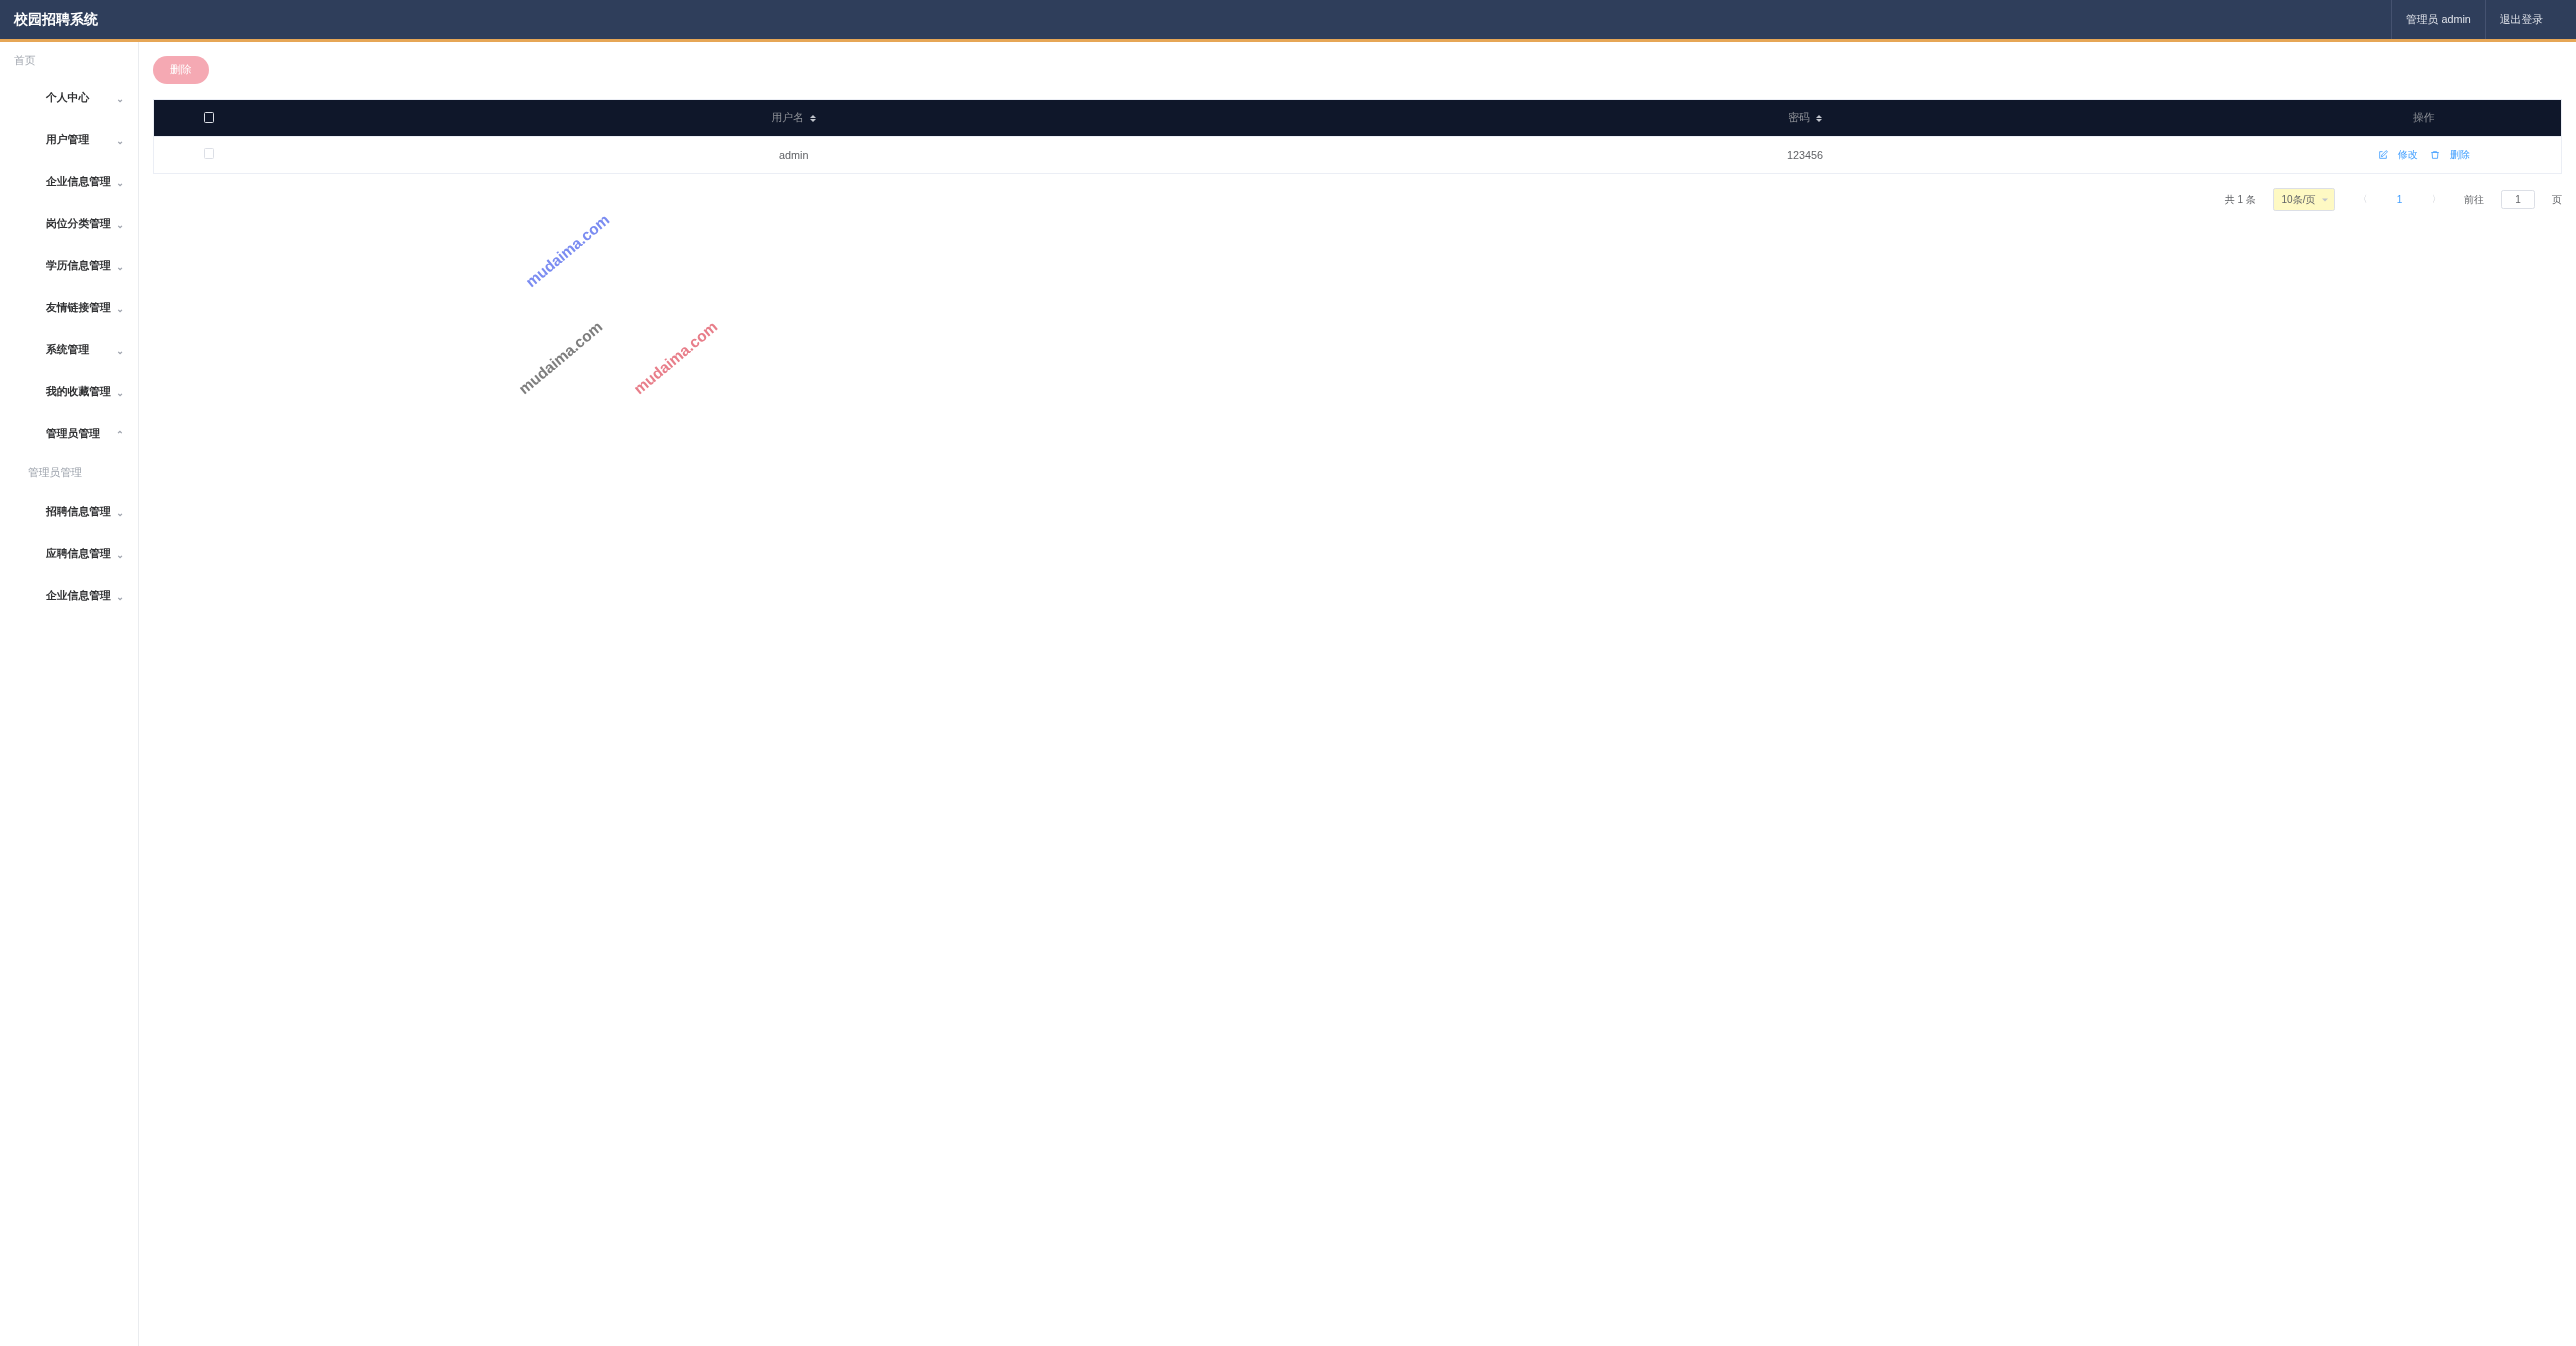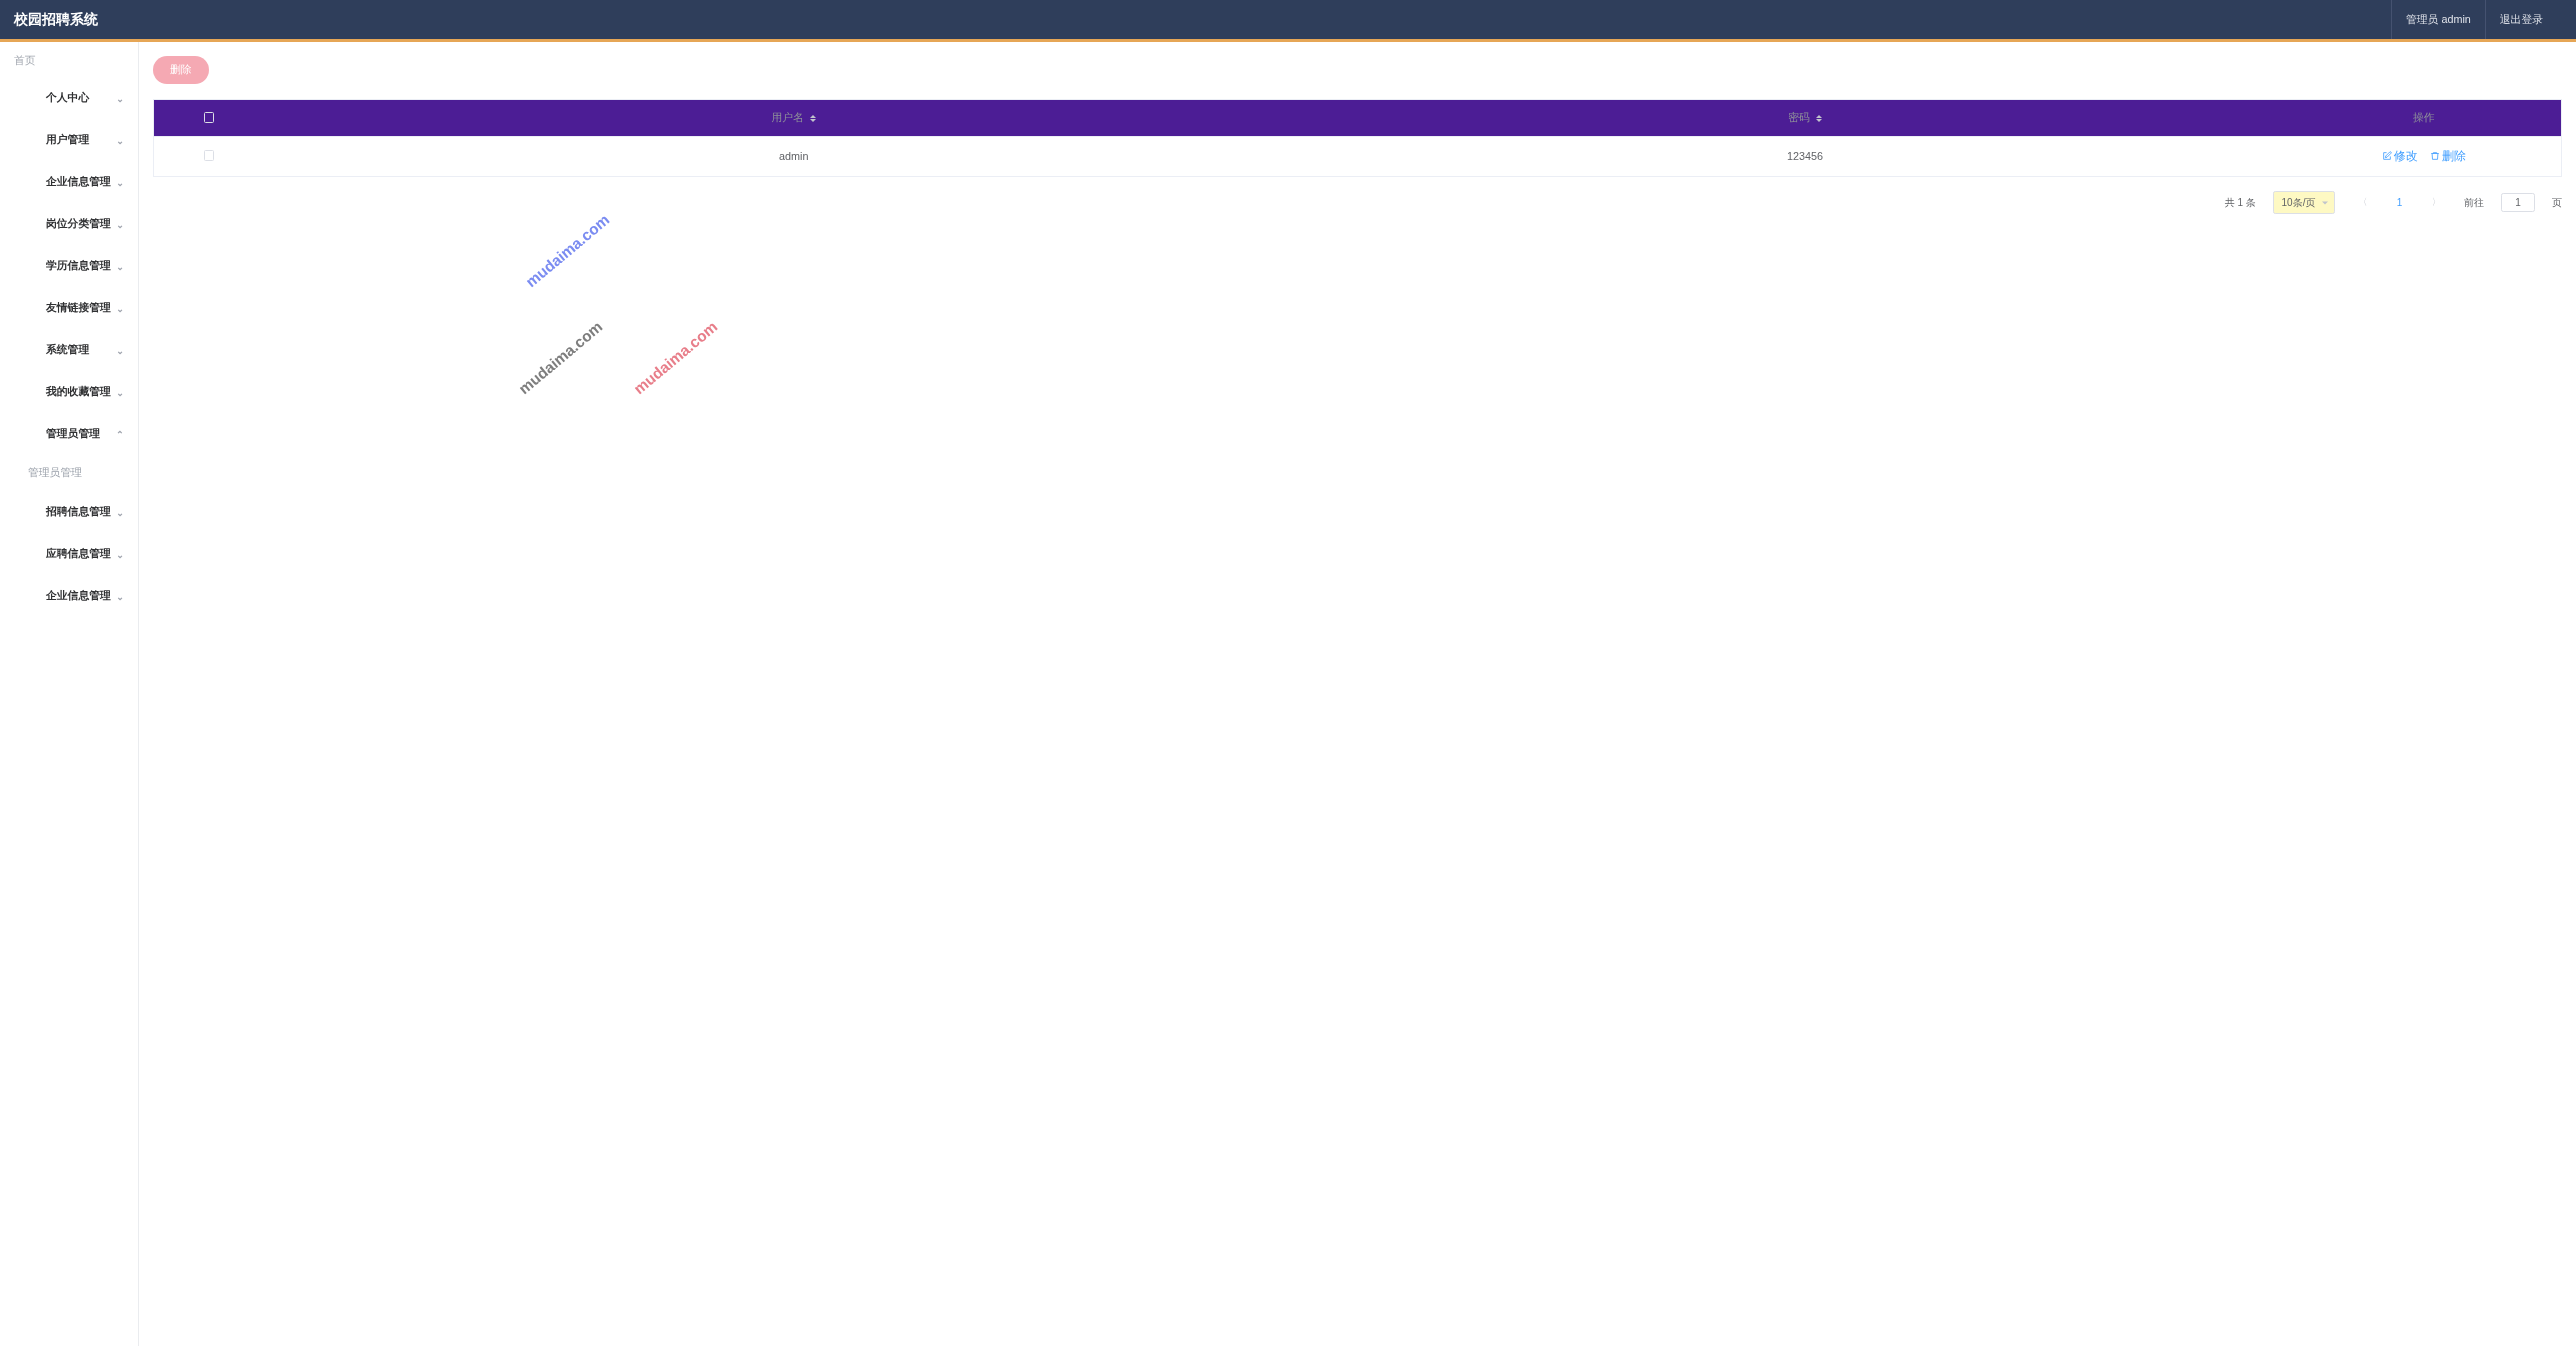--- a/index.html
+++ b/index.html
@@ -110,21 +110,21 @@
     }
     .table th, .table td {
       border-bottom: 0.8px solid #ebeef5;
       padding: 10.8px 9.2px;
       text-align: center;
       font-size: 10.8px;
     }
     .table th {
       color: #909399;
       font-weight: 500;
-      background: #4c1d95;
+      background: #0f172a;
     }
     .table td {
       color: #606266;
     }
     .checkbox-cell {
       width: 37px;
     }
     .checkbox {
       width: 10.8px;
       height: 10.8px;
@@ -149,24 +149,24 @@
     .sort-icon .up {
       border-bottom: 3.9px solid #c0c4cc;
       margin-bottom: 1.5px;
     }
     .sort-icon .down {
       border-top: 3.9px solid #c0c4cc;
     }
     .action-link {
       color: #409eff;
       cursor: pointer;
-      font-size: 12px;
+      font-size: 10px;
       display: inline-flex;
       align-items: center;
-      gap: 2px;
+      gap: 10px;
       margin: 0 4.6px;
     }
     .action-icon {
       width: 10px;
       height: 10px;
     }
     .pagination {
       display: flex;
       align-items: center;
       justify-content: flex-end;

